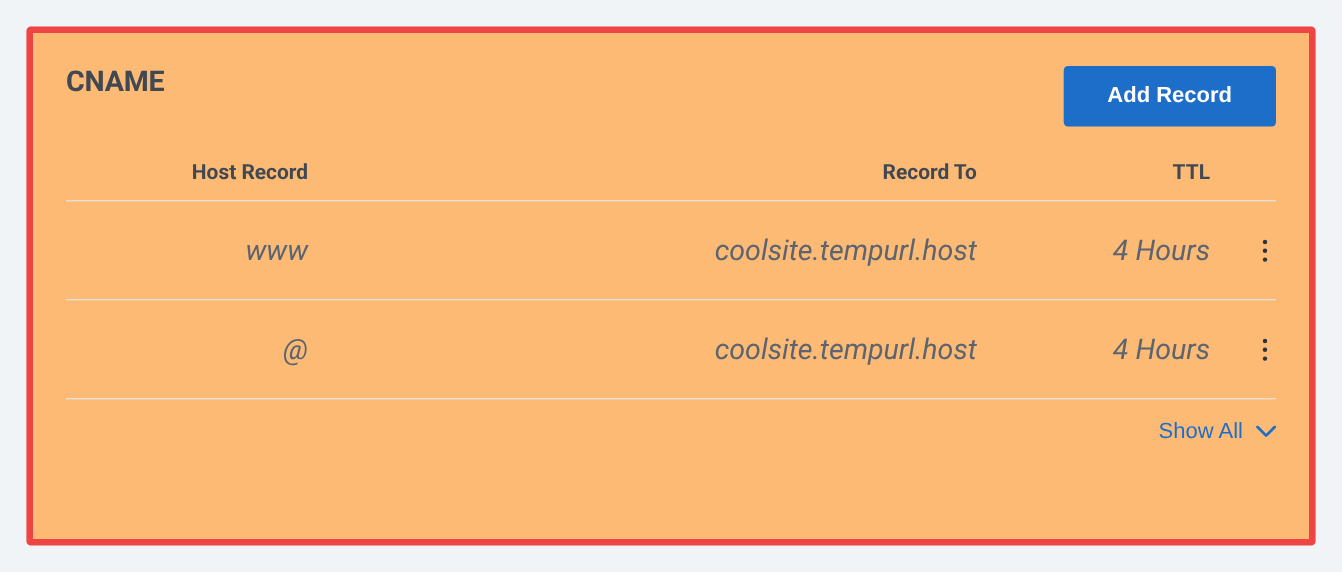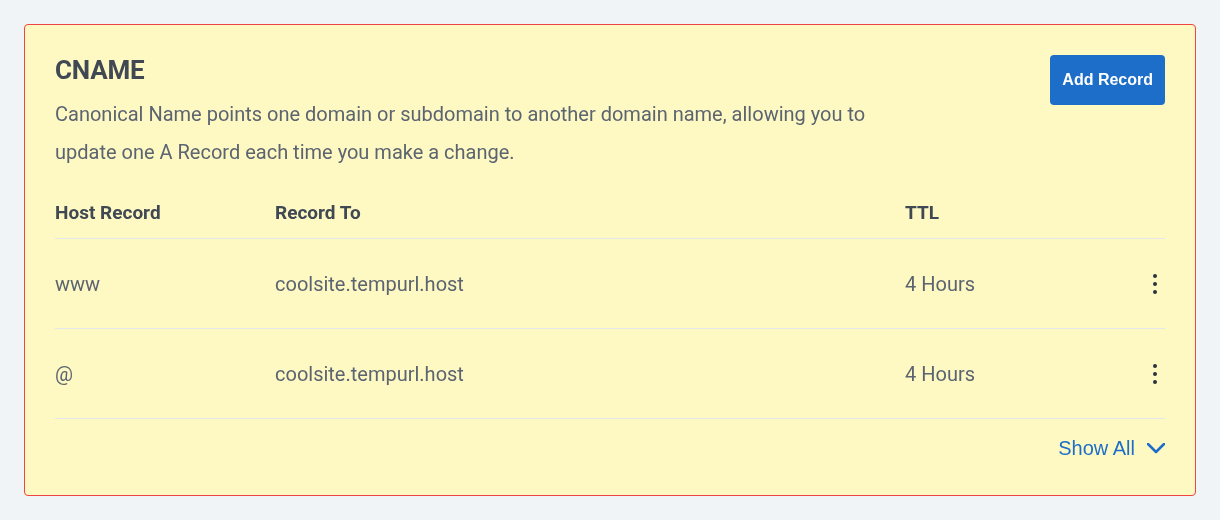--- a/index.html
+++ b/index.html
@@ -8,22 +8,22 @@
       padding: 0;
     }
     body {
       font-family: -apple-system, BlinkMacSystemFont, "Segoe UI", Roboto, Helvetica, Arial, sans-serif;
       background: #f1f4f7;
       width: 1220px;
       height: 520px;
       padding: 24px;
     }
     .card {
-      background: #fef9c3;
-      border: 1px solid #ef4444;
+      background: #fdba74;
+      border: 6px solid #ef4444;
       border-radius: 4px;
       padding: 30px 30px 20px 30px;
       height: 100%;
       position: relative;
     }
     .header-row {
       display: flex;
       justify-content: space-between;
       align-items: flex-start;
     }
@@ -42,29 +42,30 @@
       font-size: 20px;
       color: #5b6470;
       line-height: 1.9;
       max-width: 820px;
     }
     .add-button {
       background: #1d6ec9;
       color: #ffffff;
       border: none;
       border-radius: 4px;
-      font-size: 16px;
+      font-size: 20px;
       font-weight: 600;
-      padding: 16px 12px;
+      padding: 16px 40px;
       cursor: pointer;
       white-space: nowrap;
     }
     .table {
       margin-top: 30px;
       width: 100%;
+      text-align: right;
     }
     .thead {
       display: flex;
       border-bottom: 1px solid #e4e8ec;
       padding-bottom: 14px;
     }
     .th {
       font-size: 19px;
       font-weight: 700;
       color: #404853;
@@ -73,22 +74,23 @@
     .col-points { flex: 1; }
     .col-ttl { width: 200px; margin-left: 12px; }
     .col-actions { width: 60px; text-align: right; }
     .trow {
       display: flex;
       align-items: center;
       border-bottom: 1px solid #e4e8ec;
       min-height: 90px;
     }
     .td {
-      font-size: 20px;
+      font-size: 26px;
       color: #5b6470;
+      font-style: italic;
     }
     .more-button {
       background: none;
       border: none;
       cursor: pointer;
       padding: 8px;
       display: flex;
       flex-direction: column;
       align-items: center;
       justify-content: center;
@@ -127,21 +129,20 @@
     }
   </style>
 </head>
 <body>
 
 <div class="card">
 
   <div class="header-row">
     <div class="header-text">
       <h2 class="title">CNAME</h2>
-      <p class="description">Canonical Name points one domain or subdomain to another domain name, allowing you to update one A Record each time you make a change.</p>
     </div>
     <button class="add-button">Add Record</button>
   </div>
 
   <div class="table">
     <div class="thead">
       <div class="th col-host">Host Record</div>
       <div class="th col-points">Record To</div>
       <div class="th col-ttl">TTL</div>
       <div class="th col-actions"></div>

